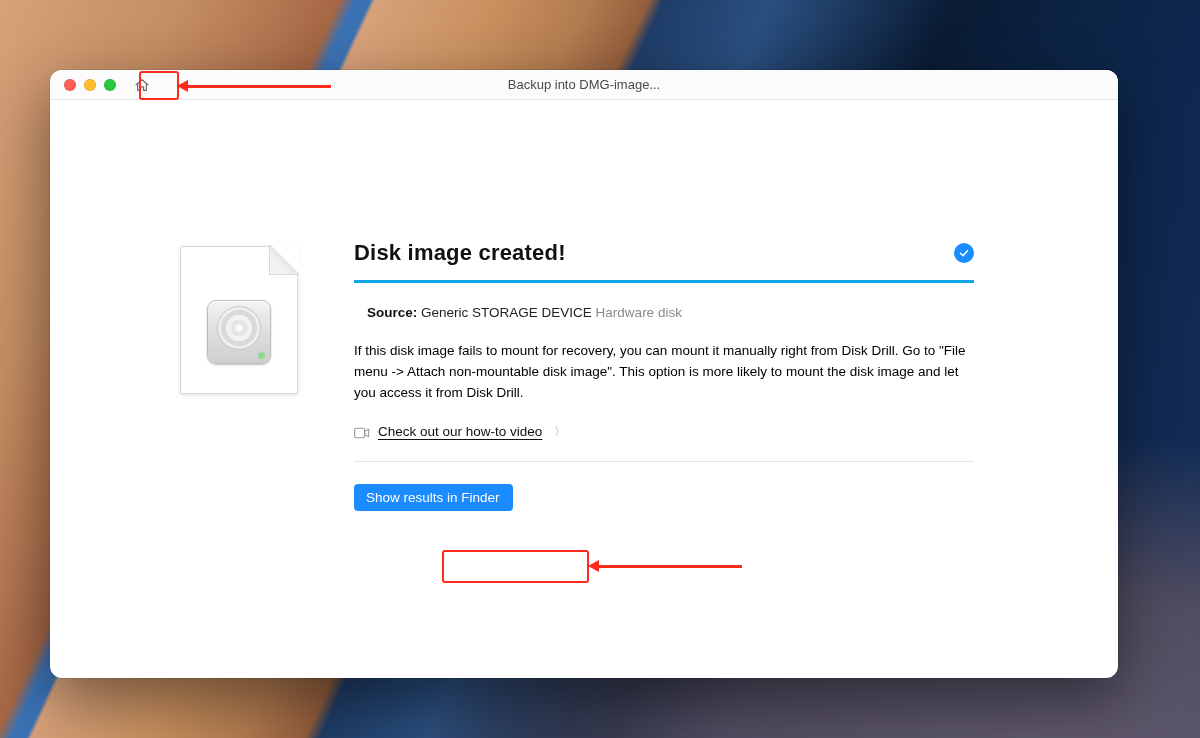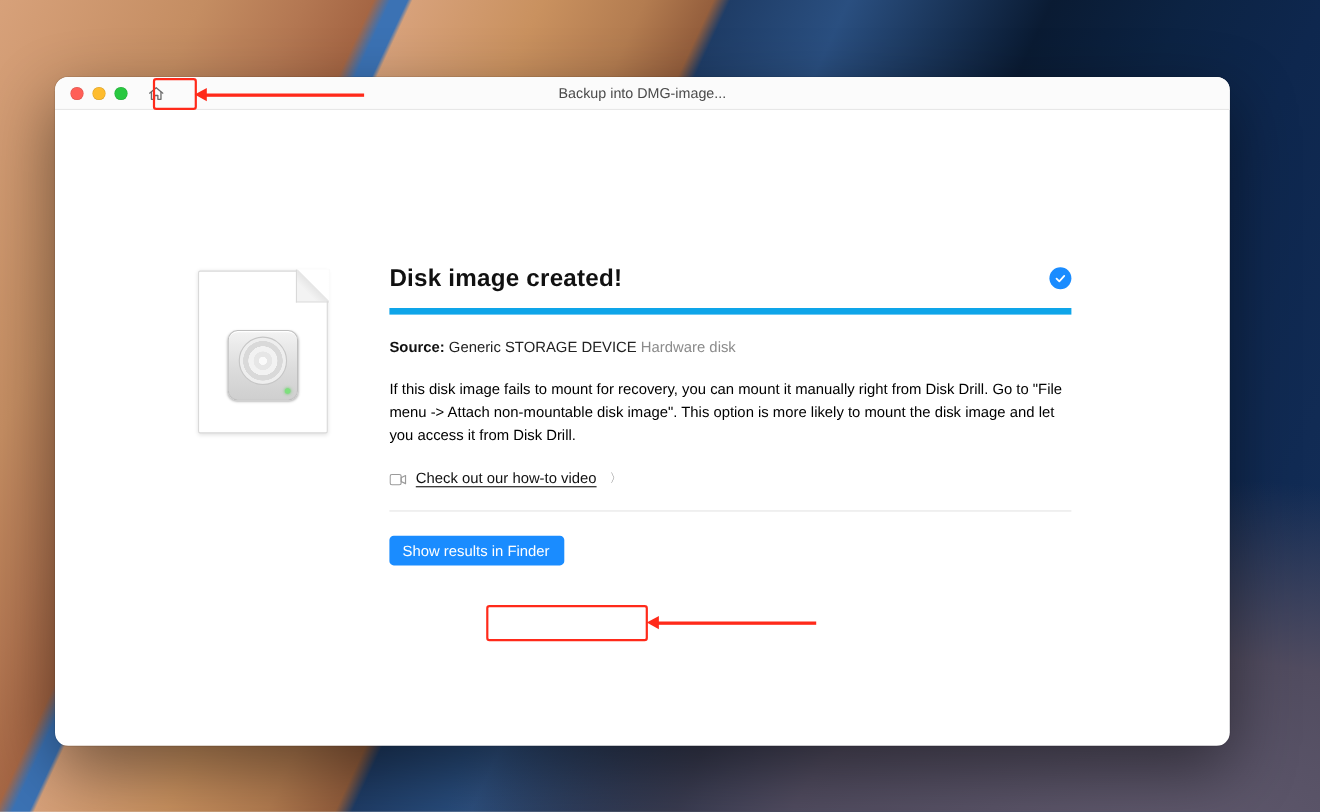--- a/index.html
+++ b/index.html
@@ -110,31 +110,31 @@
   .disk .led {
     position:absolute; right:7px; bottom:6px; width:5px; height:5px; border-radius:50%;
     background:#7de07d; box-shadow:0 0 3px #4fc74f;
   }
 
   
   .panel { flex: 1 1 auto; max-width: 620px; }
   .panel-header {
     display:flex; align-items:center; justify-content:space-between;
     padding-bottom: 14px;
-    border-bottom: 6px solid #0ea5e9;
+    border-bottom: 3px solid #0ea5e9;
   }
   .panel-title { font-size: 22px; font-weight: 700; color:#111; letter-spacing:.2px; }
   .check-badge {
     width:20px; height:20px; border-radius:50%;
     background:#1a8cff; display:flex; align-items:center; justify-content:center;
   }
   .check-badge svg{ width:12px; height:12px; display:block; }
 
   .info { margin-top: 20px; font-size: 13.5px; line-height: 1.5; }
-  .info-row { margin-bottom: 4px; color:#222; }
+  .info-row { margin-bottom: 4px; color:#222;margin-left:13px; }
   .info-row strong { font-weight:600; color:#111; }
   .muted { color:#8b8b8b; }
 
   .helptext {
     margin-top: 18px;
     font-size: 13.5px; line-height: 1.55;
     color:#000000;
   }
 
   .video-link-row {

